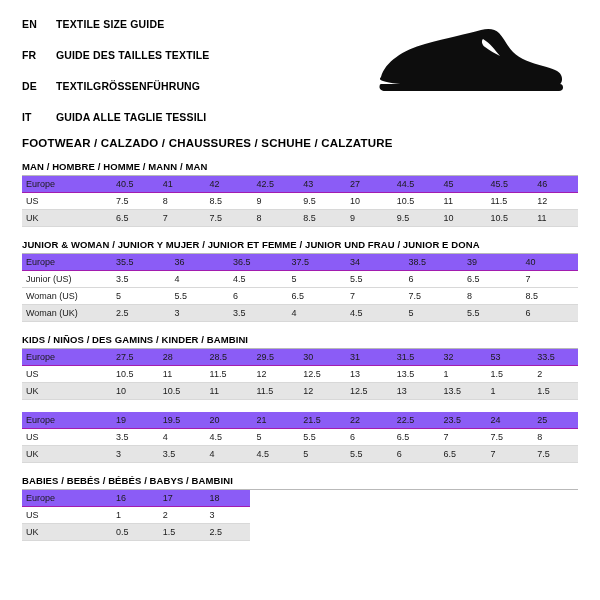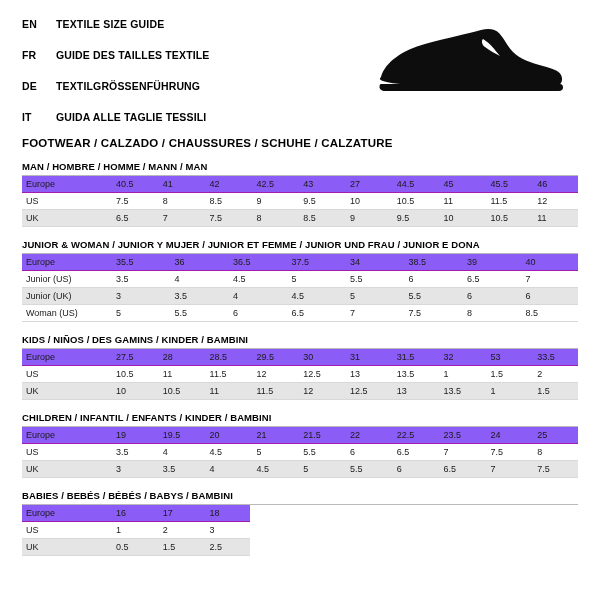--- a/index.html
+++ b/index.html
@@ -217,41 +217,41 @@
           <td class="label">Junior (US)</td>
           <td>3.5</td>
           <td>4</td>
           <td>4.5</td>
           <td>5</td>
           <td>5.5</td>
           <td>6</td>
           <td>6.5</td>
           <td>7</td>
         </tr>
-        <tr class="alt">
-          <td class="label">Junior (UK)</td>
+        <tr>
+          <td class="label">Woman (US)</td>
+          <td>5</td>
+          <td>5.5</td>
+          <td>6</td>
+          <td>6.5</td>
+          <td>7</td>
+          <td>7.5</td>
+          <td>8</td>
+          <td>8.5</td>
+        </tr>
+        <tr class="alt">
+          <td class="label">Woman (UK)</td>
+          <td>2.5</td>
           <td>3</td>
           <td>3.5</td>
           <td>4</td>
           <td>4.5</td>
           <td>5</td>
           <td>5.5</td>
           <td>6</td>
-          <td>6</td>
-        </tr>
-        <tr>
-          <td class="label">Woman (US)</td>
-          <td>5</td>
-          <td>5.5</td>
-          <td>6</td>
-          <td>6.5</td>
-          <td>7</td>
-          <td>7.5</td>
-          <td>8</td>
-          <td>8.5</td>
         </tr>
       </tbody>
     </table>
   </div>
 
   <div class="section">
     <div class="section-title">KIDS / NIÑOS / DES GAMINS / KINDER / BAMBINI</div>
     <table class="size-table">
       <tbody>
         <tr class="head-row">
@@ -291,21 +291,20 @@
           <td>13</td>
           <td>13.5</td>
           <td>1</td>
           <td>1.5</td>
         </tr>
       </tbody>
     </table>
   </div>
 
   <div class="section">
-    <div class="section-title">CHILDREN / INFANTIL / ENFANTS / KINDER / BAMBINI</div>
     <table class="size-table">
       <tbody>
         <tr class="head-row">
           <td class="label">Europe</td>
           <td>19</td>
           <td>19.5</td>
           <td>20</td>
           <td>21</td>
           <td>21.5</td>
           <td>22</td>

